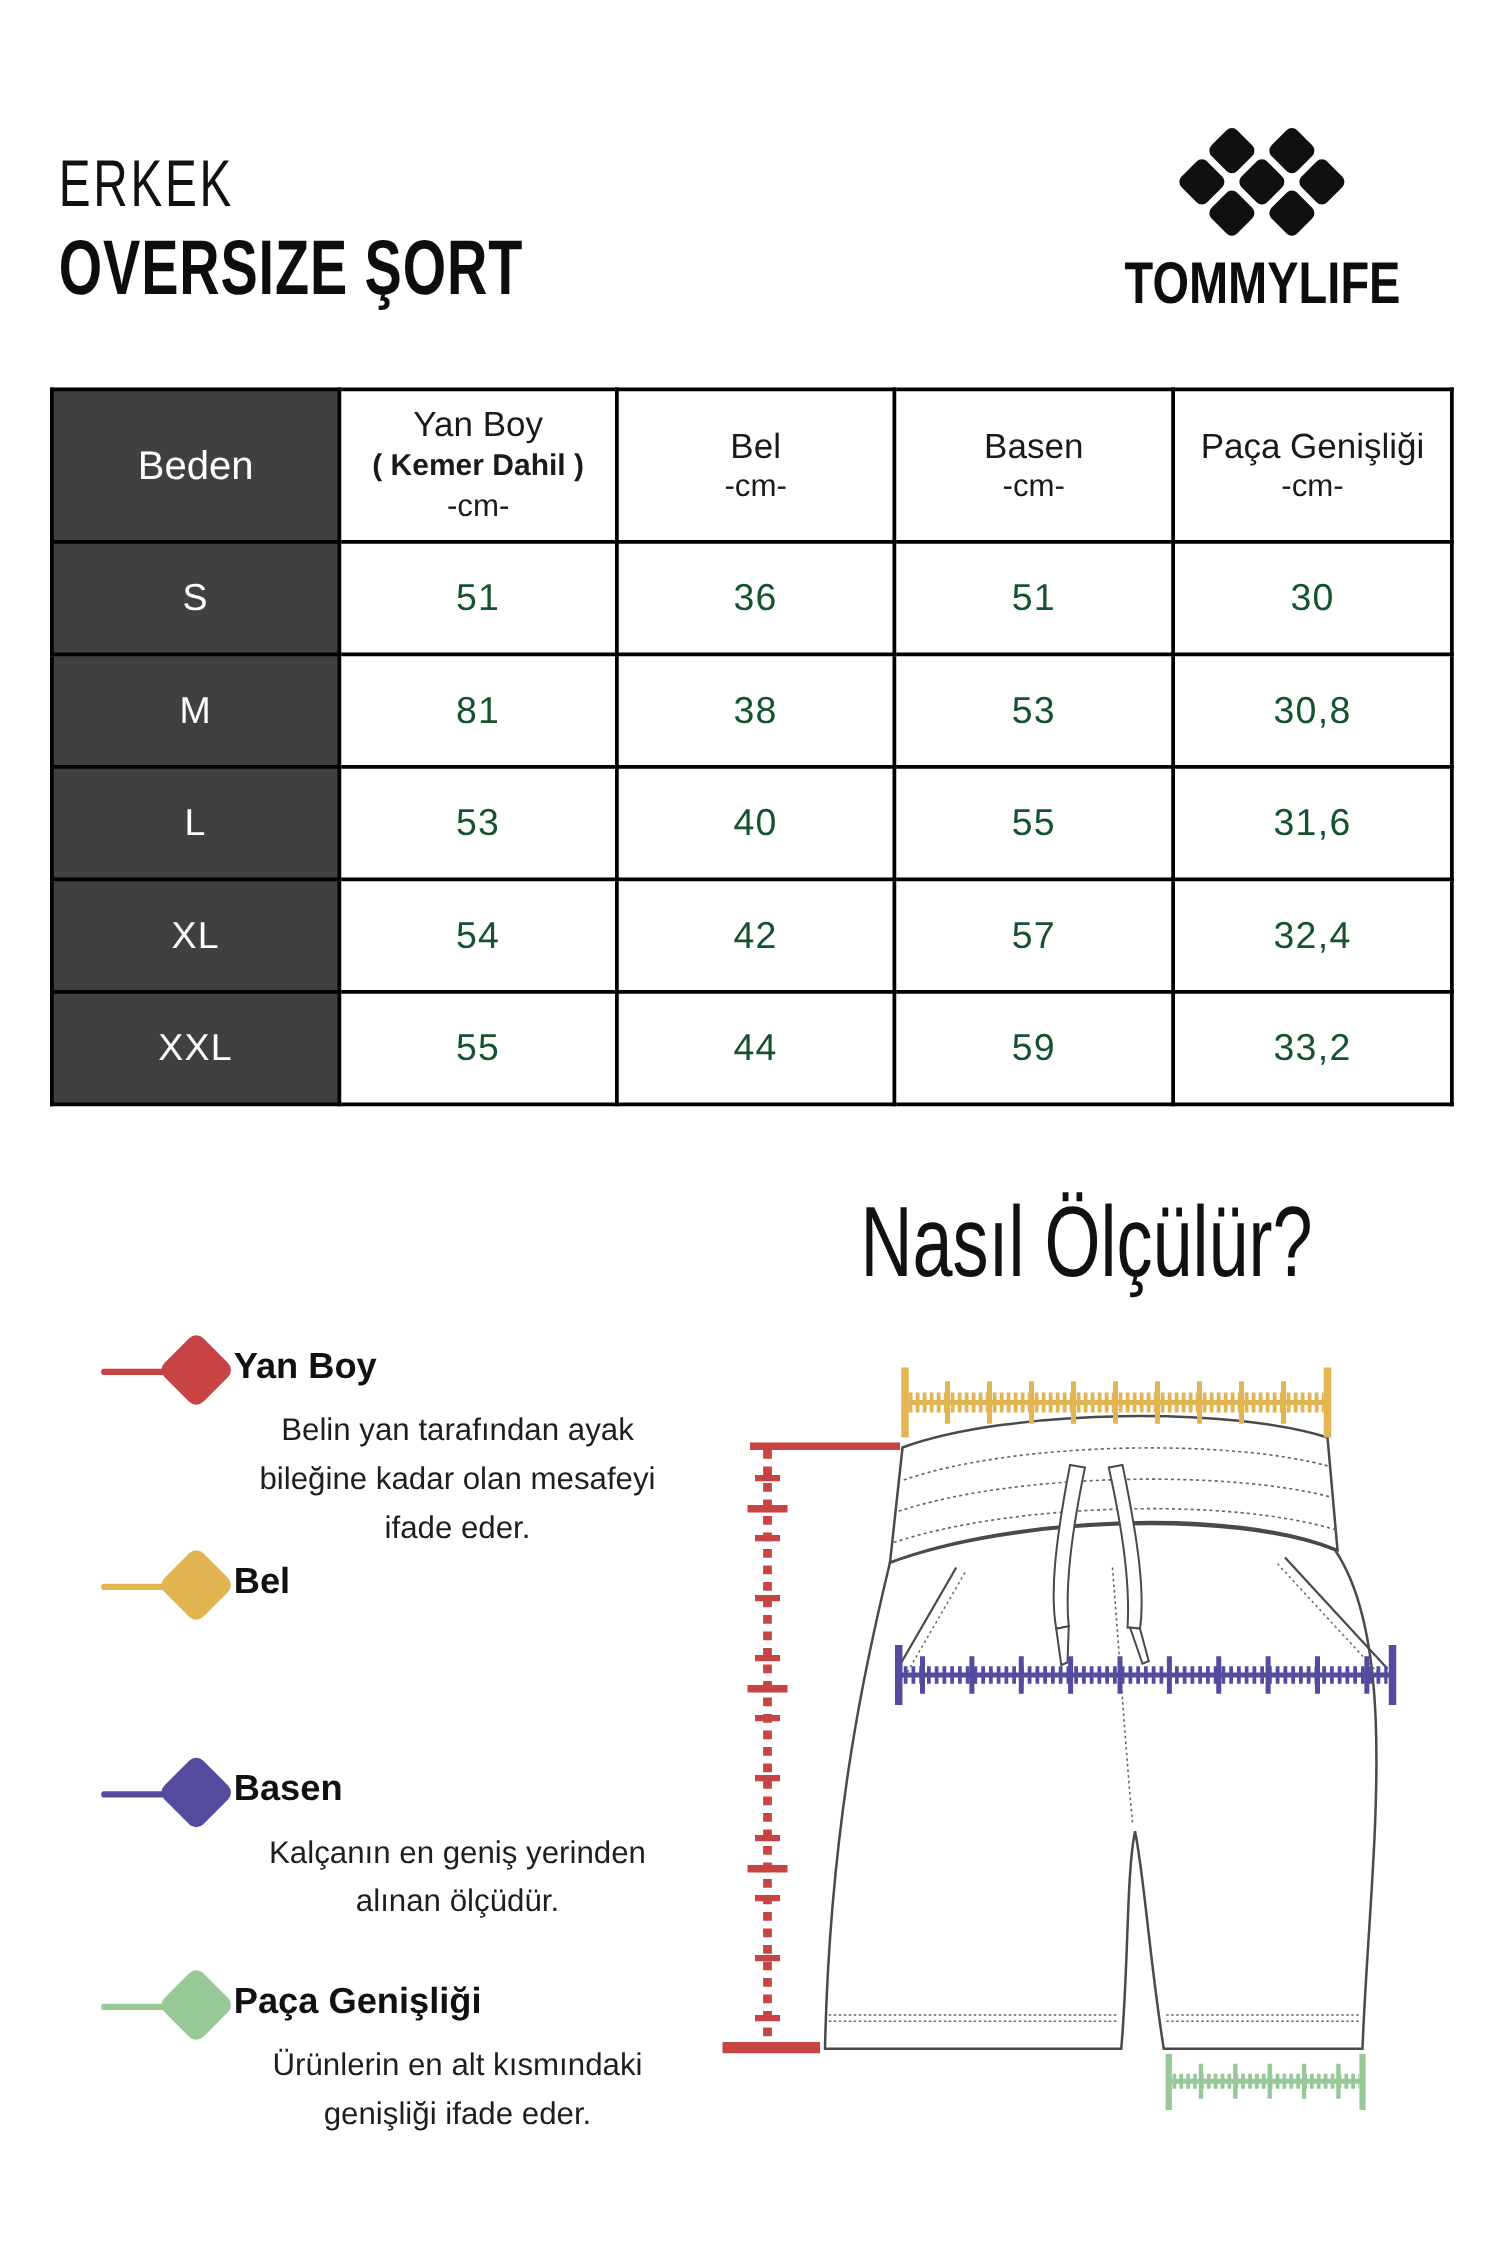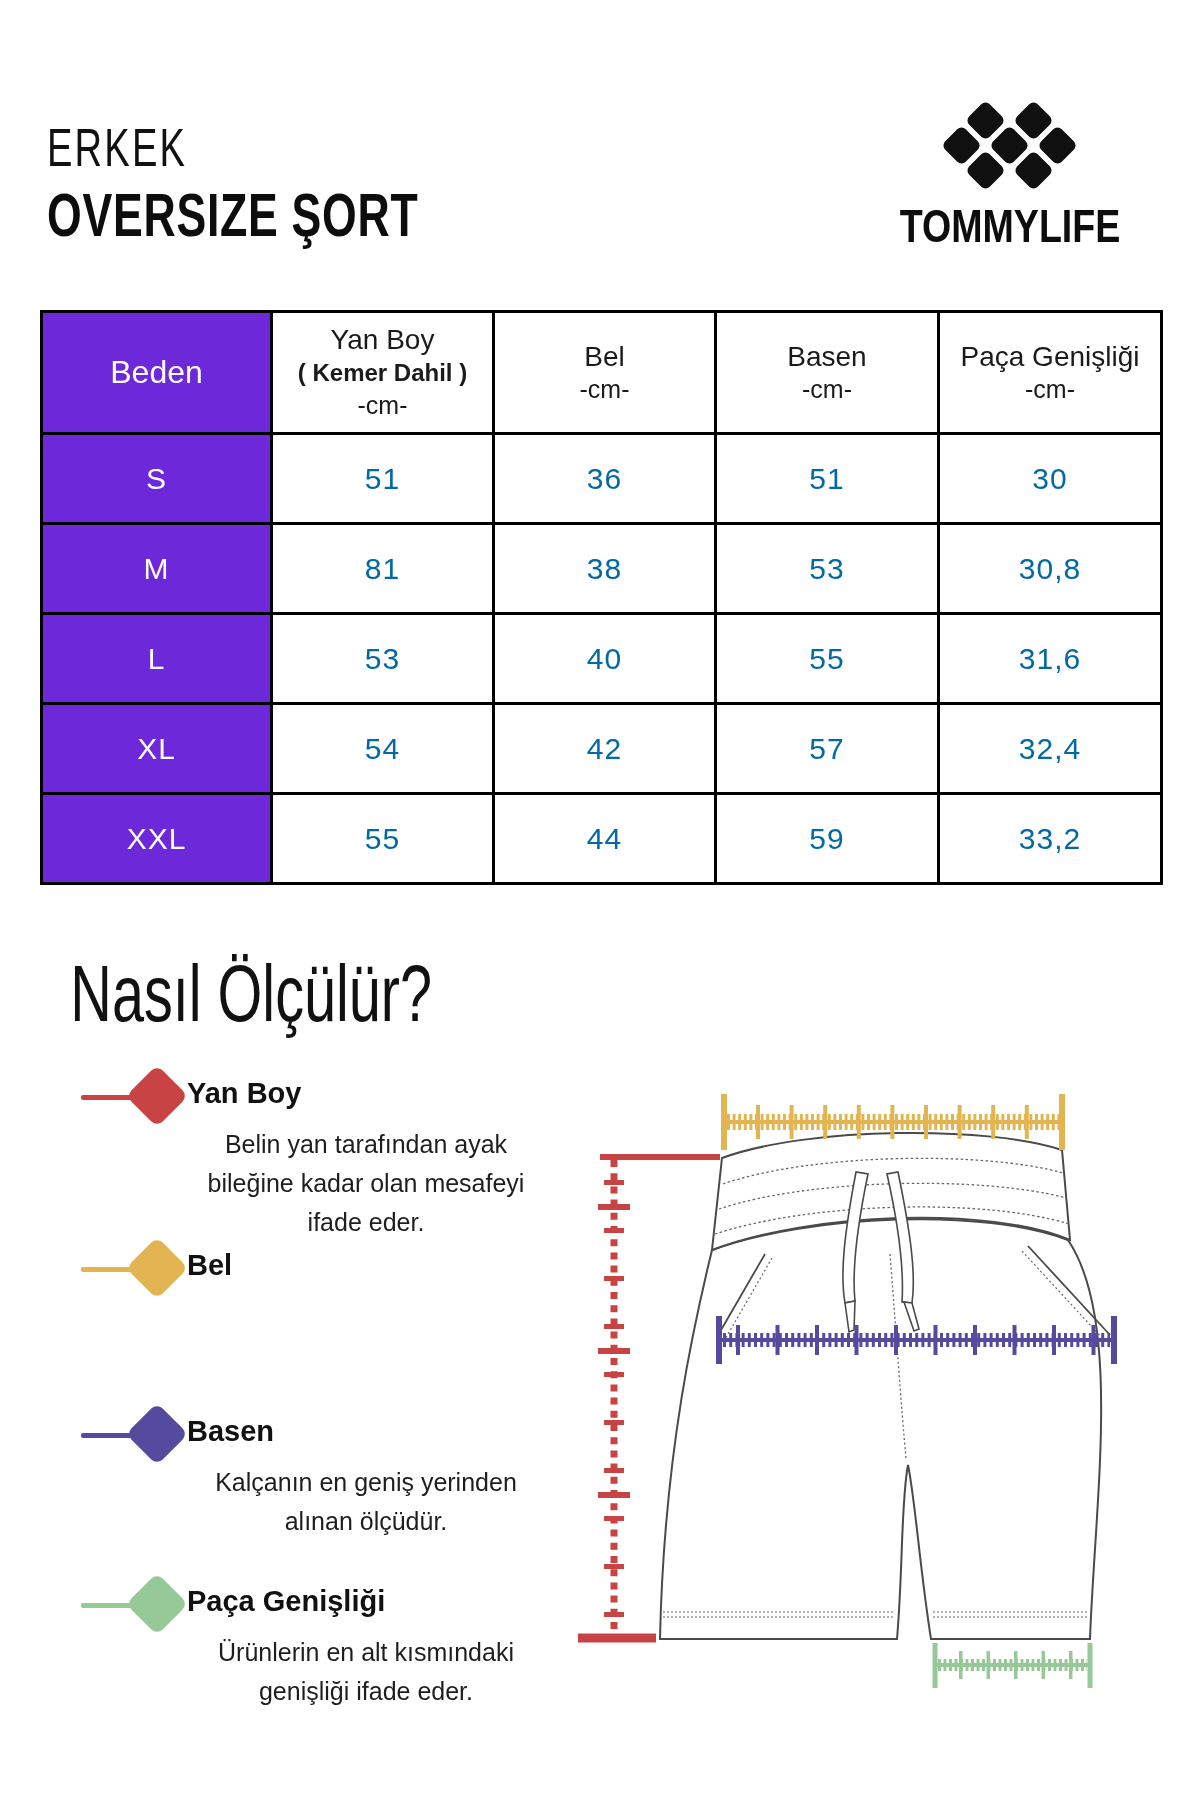--- a/index.html
+++ b/index.html
@@ -36,31 +36,31 @@
   .size-table-wrap { position:absolute; left:40px; top:310px; width:1120px; height:575px; }
   table.size-table {
     width:100%; height:100%; border-collapse:collapse; table-layout:fixed;
     border:3px solid #000;
   }
   table.size-table th, table.size-table td {
     border:3px solid #000; text-align:center; vertical-align:middle;
     font-weight:400;
   }
   table.size-table th { height:122px; font-size:27px; line-height:33px; color:#1a1a1a; }
-  table.size-table td { font-size:30px; letter-spacing:1px; color:#0369a1; }
-  .beden-col { background:#6d28d9; color:#fff !important; border-color:#000 !important; }
+  table.size-table td { font-size:30px; letter-spacing:1px; color:#14532d; }
+  .beden-col { background:#404040; color:#fff !important; border-color:#000 !important; }
   th.beden-col { font-size:32px !important; }
   td.beden-col { font-size:30px; letter-spacing:1px; }
   .h-title { font-size:28px; }
   .h-sub { font-size:24px;font-weight:bold; }
   .h-sub:empty { display:none; }
   .h-unit { font-size:25px; }
   
   .measure-title {
-    position:absolute; left:0; top:948px; width:1120px; text-align:left;
+    position:absolute; left:0; top:948px; width:1120px; text-align:right;
     font-size:80px; font-weight:400; color:#111;
   }
   .measure-title span {
     display:inline-block; transform:scaleX(0.72); transform-origin:center; white-space:nowrap;
   }
   .measure-item { position:absolute; left:75px; display:flex; }
   .mi-icon { position:relative; width:112px; height:58px; flex:0 0 112px; }
   .mi-line { position:absolute; left:6px; top:25px; width:54px; height:5px; border-radius:2px; }
   .mi-diamond { position:absolute; left:60px; top:4px; width:44px; height:44px; border-radius:8px; transform:rotate(45deg); }
   .mi-title { font-size:29px; font-weight:700; color:#111; margin:7px 0 15px; }

